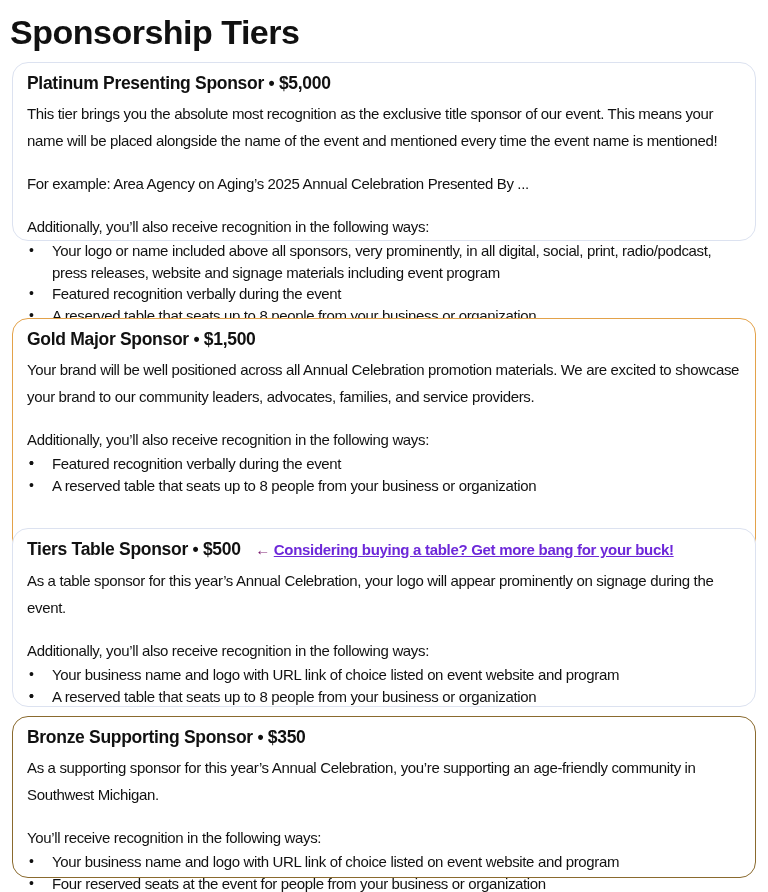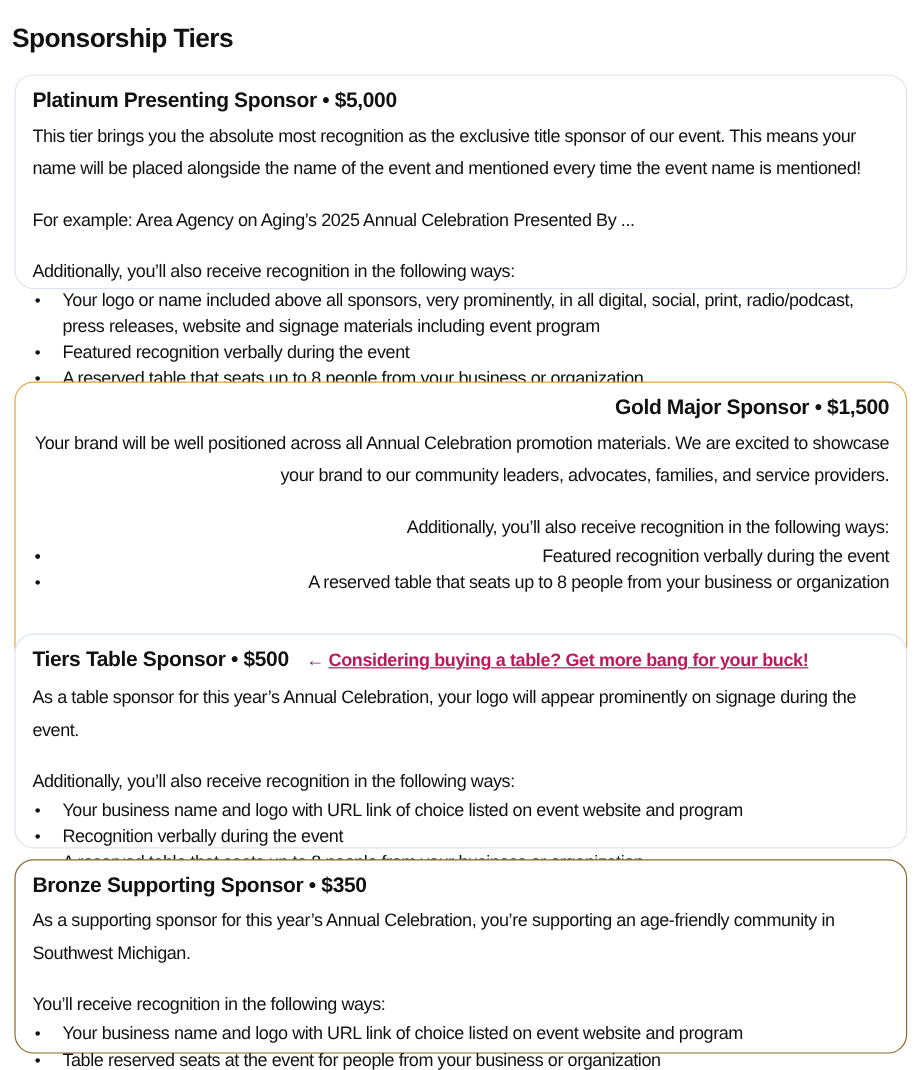--- a/index.html
+++ b/index.html
@@ -2,39 +2,39 @@
 <html><head>
 <meta charset="utf-8">
 <style>
   html, body { margin: 0; padding: 0; background: #ffffff; }
   body {
     width: 768px; height: 892px; overflow: hidden; position: relative;
     font-family: "Liberation Sans", sans-serif; color: #111111;
   }
   .page-title {
     position: absolute; left: 10px; top: 10px;
-    font-size: 22px; font-weight: bold; letter-spacing: -0.5px; margin: 0;
+    font-size: 34px; font-weight: bold; letter-spacing: -0.5px; margin: 0;
     line-height: 44px;
   }
   .tier {
     position: absolute; left: 12px; width: 744px; box-sizing: border-box;
     border-radius: 16px; padding: 8px 14px 0 14px; background: #fff;
   }
   .tier-platinum { top: 62px; height: 179px; border: 1.5px solid #dce2f0; }
-  .tier-gold     { top: 318px; height: 236px; border: 1.5px solid #e3a24a; text-align: right; }
+  .tier-gold     { top: 318px; height: 236px; border: 1.5px solid #e3a24a; }
   .tier-silver   { top: 528px; height: 179px; border: 1.5px solid #dce2f0; }
   .tier-bronze   { top: 716px; height: 162px; border: 1.5px solid #8a6a2e; }
   .tier-title {
     font-size: 17.5px; font-weight: bold; line-height: 24px; margin: 0 0 5px 0;
     white-space: nowrap; letter-spacing: -0.3px;
   }
   .tier-title .note {
     color: #7a1a6e; font-size: 15px; margin-left: 10px; letter-spacing: -0.3px;
   }
-  .tier-title .note a { color: #be185d; text-decoration: underline; cursor: pointer; }
+  .tier-title .note a { color: #6d28d9; text-decoration: underline; cursor: pointer; }
   .para {
     font-size: 15px; line-height: 27px; margin: 0; letter-spacing: -0.35px;
   }
   .para + .para { margin-top: 16px; }
   .intro { margin-bottom: 5px; }
   .lead { margin-bottom: 0; }
   ul.benefits { list-style: none; margin: 0; padding: 0; }
   ul.benefits li {
     position: relative; padding-left: 25px; font-size: 15px; line-height: 21.5px;
     letter-spacing: -0.35px;
@@ -86,30 +86,30 @@
     <span>$500</span>
     <span class="note">
       <span>←</span>
       <a>Considering buying a table? Get more bang for your buck!</a>
     </span>
   </div>
   <p class="para intro">As a table sponsor for this year’s Annual Celebration, your logo will appear prominently on signage during the event.</p>
   <p class="para lead">Additionally, you’ll also receive recognition in the following ways:</p>
   <ul class="benefits">
     <li><span class="bullet">•</span><span>Your business name and logo with URL link of choice listed on event website and program</span></li>
-    <li><span class="bullet">•</span><span>Recognition verbally during the event</span></li>
+    <li><span class="bullet">•</span></li>
     <li><span class="bullet">•</span><span>A reserved table that seats up to 8 people from your business or organization</span></li>
   </ul>
 </section>
 
 <section class="tier tier-bronze">
   <div class="tier-title">
     <span>Bronze Supporting Sponsor</span>
     <span>•</span>
     <span>$350</span>
   </div>
   <p class="para intro">As a supporting sponsor for this year’s Annual Celebration, you’re supporting an age-friendly community in Southwest Michigan.</p>
   <p class="para lead">You’ll receive recognition in the following ways:</p>
   <ul class="benefits">
     <li><span class="bullet">•</span><span>Your business name and logo with URL link of choice listed on event website and program</span></li>
-    <li><span class="bullet">•</span><span>Table reserved seats at the event for people from your business or organization</span></li>
+    <li><span class="bullet">•</span><span>Four reserved seats at the event for people from your business or organization</span></li>
   </ul>
 </section>
 
 </body></html>

